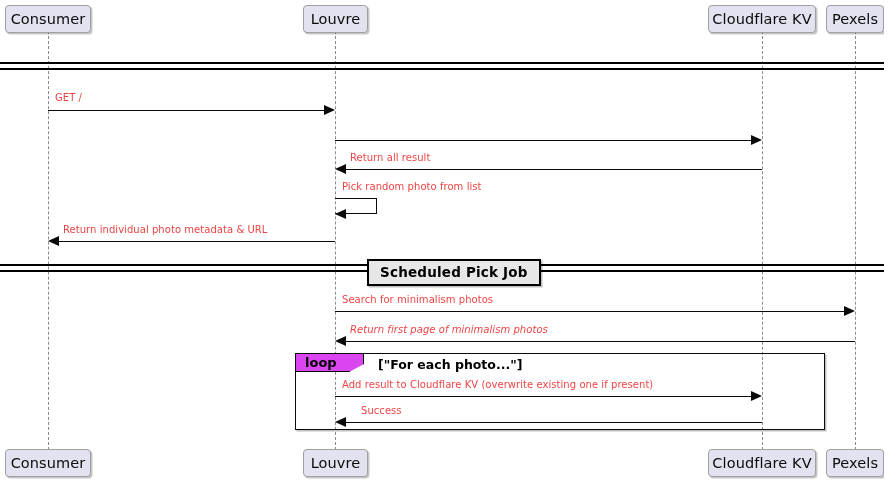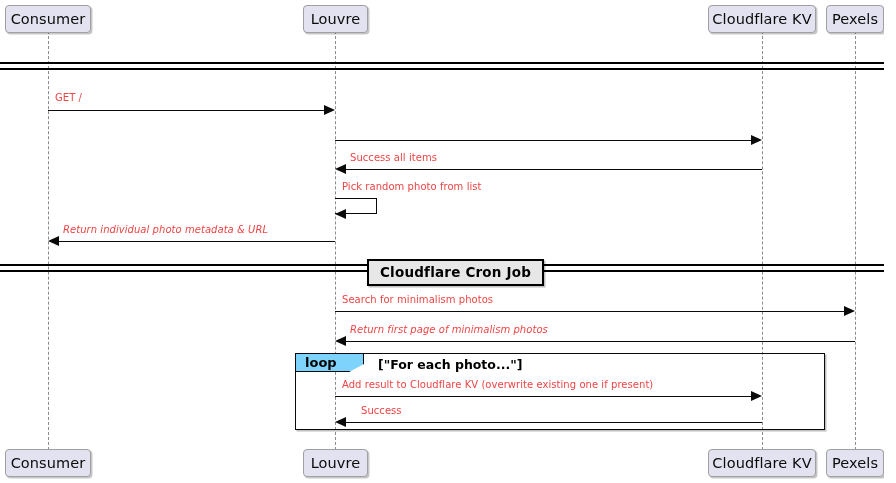--- a/index.html
+++ b/index.html
@@ -100,21 +100,21 @@
 
   
   .frame {
     position: absolute;
     border: 1.6px solid #0a0a0a;
     box-shadow: 1.5px 1.5px 0 rgba(0,0,0,0.25);
     background: transparent;
   }
   .frame-tab {
     position: absolute;
-    background: #7dd3fc;
+    background: #d946ef;
     border-right: 1.6px solid #0a0a0a;
     border-bottom: 1.6px solid #0a0a0a;
     font-size: 13px;
     font-weight: bold;
     color: #000;
     display: flex;
     align-items: center;
     padding-left: 9px;
     clip-path: polygon(0 0, 100% 0, 100% 55%, 78% 100%, 0 100%);
   }
@@ -143,34 +143,34 @@
 
   <div class="divider-lines" style="top:62px;"></div>
 
   <div class="msg-label" style="left:55px; top:92px;">GET /</div>
   <div class="msg-line" style="left:48px; top:110px; width:279px;"></div>
   <div class="arrowhead right" style="left:324px; top:105px;"></div>
 
   <div class="msg-line" style="left:335px; top:140px; width:419px;"></div>
   <div class="arrowhead right" style="left:751px; top:135px;"></div>
 
-  <div class="msg-label" style="left:350px; top:152px;">Success all items</div>
+  <div class="msg-label" style="left:350px; top:152px;">Return all result</div>
   <div class="msg-line" style="left:346px; top:169px; width:416px;"></div>
   <div class="arrowhead left" style="left:335px; top:164px;"></div>
 
   <div class="msg-label" style="left:342px; top:181px;">Pick random photo from list</div>
   <div class="self-msg" style="left:335px; top:198px; width:42px; height:16px;"></div>
   <div class="arrowhead left" style="left:335px; top:209px;"></div>
 
-  <div class="msg-label" style="left:63px; top:224px;font-style:italic;">Return individual photo metadata &amp; URL</div>
+  <div class="msg-label" style="left:63px; top:224px;">Return individual photo metadata &amp; URL</div>
   <div class="msg-line" style="left:59px; top:241px; width:276px;"></div>
   <div class="arrowhead left" style="left:48px; top:236px;"></div>
 
   <div class="divider-lines" style="top:264px;"></div>
-  <div class="divider-label" style="left:367px; top:259px;">Cloudflare Cron Job</div>
+  <div class="divider-label" style="left:367px; top:259px;">Scheduled Pick Job</div>
 
   <div class="msg-label" style="left:342px; top:294px;">Search for minimalism photos</div>
   <div class="msg-line" style="left:335px; top:311px; width:512px;"></div>
   <div class="arrowhead right" style="left:844px; top:306px;"></div>
 
   <div class="msg-label" style="left:350px; top:324px;font-style:italic;">Return first page of minimalism photos</div>
   <div class="msg-line" style="left:346px; top:341px; width:509px;"></div>
   <div class="arrowhead left" style="left:335px; top:336px;"></div>
 
   <div class="frame" style="left:295px; top:353px; width:530px; height:77px;"></div>

